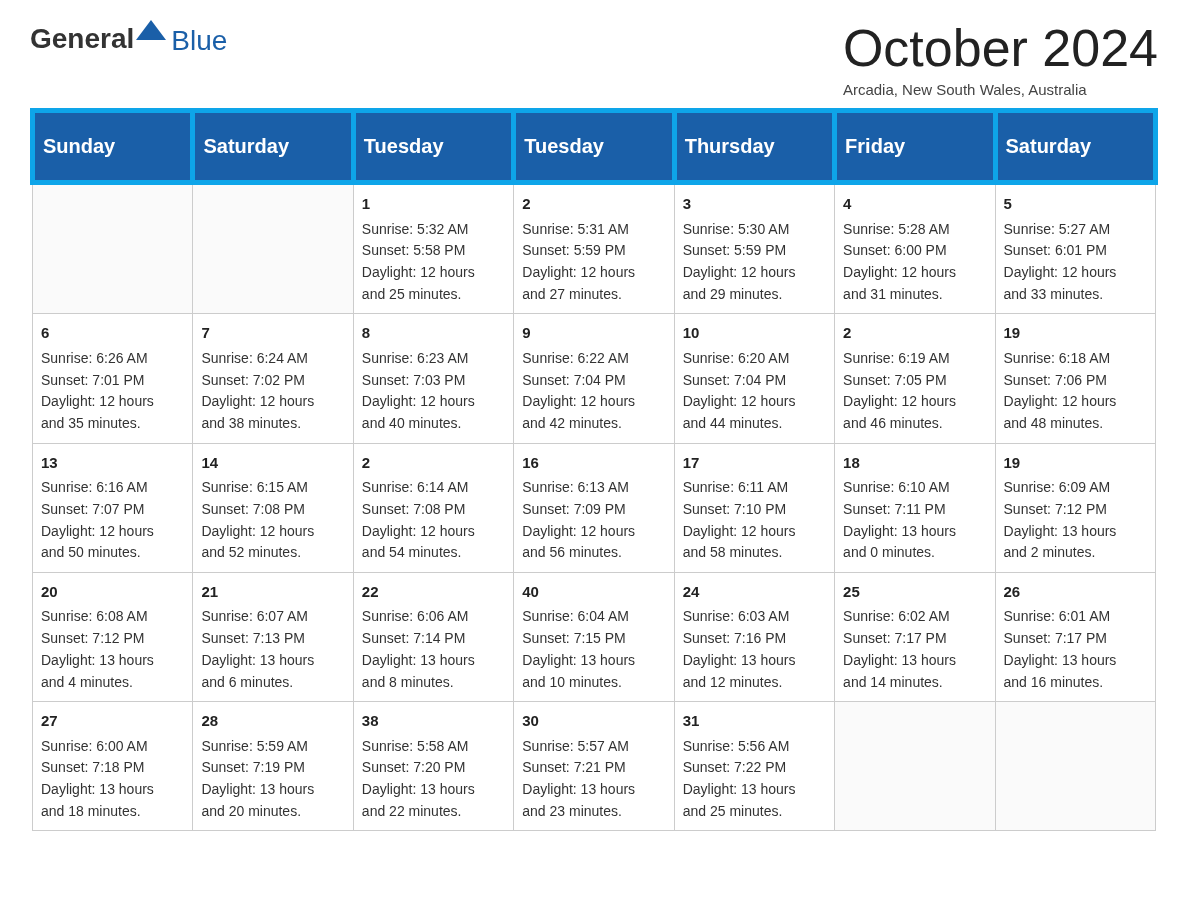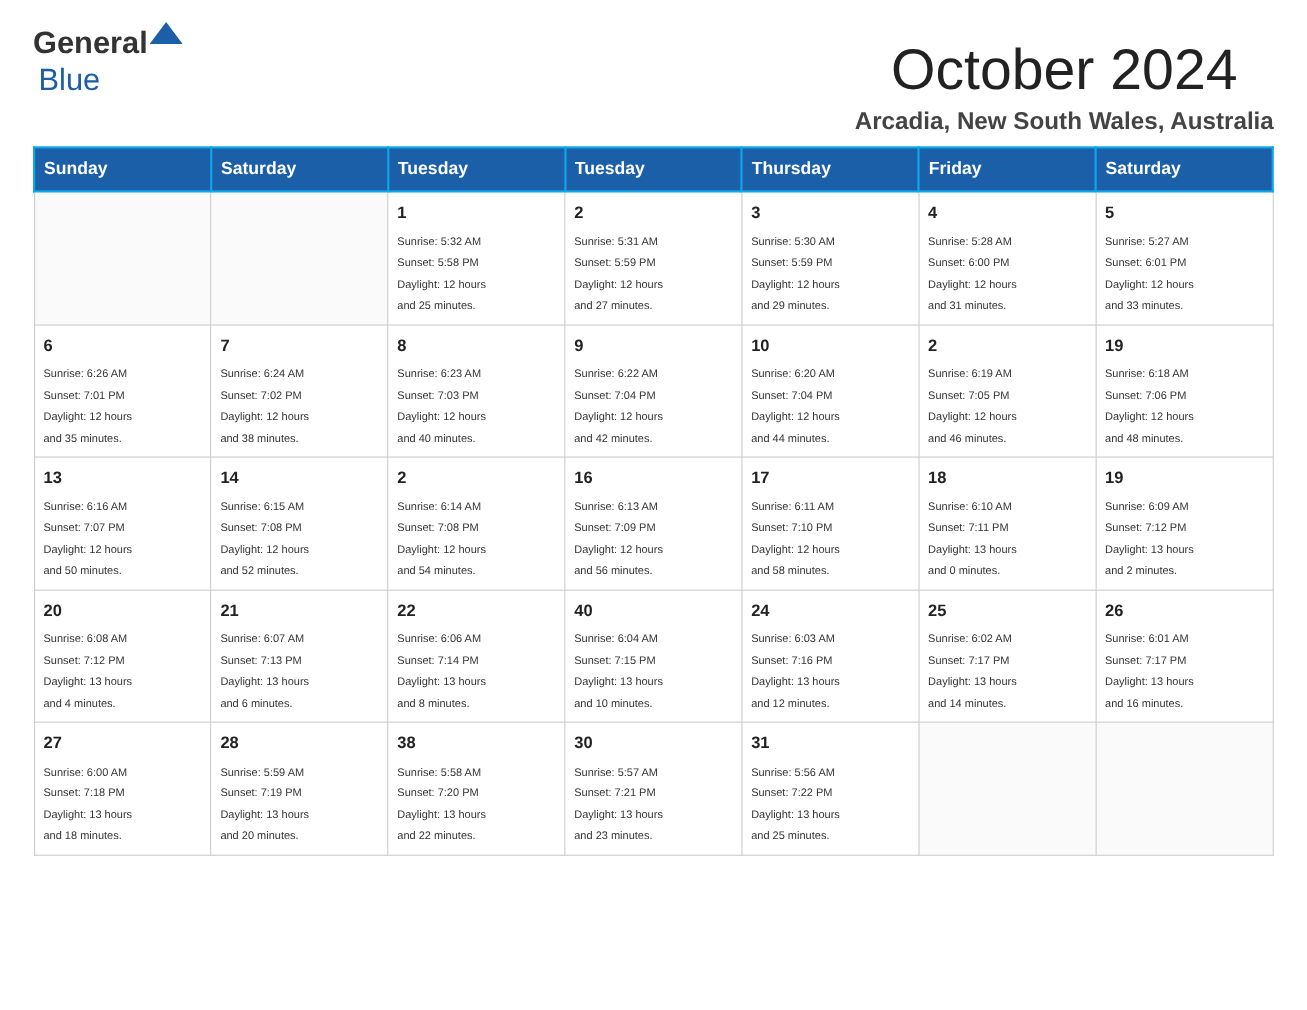--- a/index.html
+++ b/index.html
@@ -11,85 +11,83 @@
       min-height: 918px;
     }
     .header {
       display: flex;
       justify-content: space-between;
       align-items: flex-start;
       margin-bottom: 10px;
     }
     .logo {
       display: flex;
-      flex-direction: column;
-      align-items: flex-start;
+      flex-direction: row;
+      align-items: flex-end;
     }
     .logo-text {
       display: flex;
       align-items: center;
       font-size: 28px;
       font-weight: bold;
       color: #333;
     }
     .logo-text .general { color: #333; }
     .logo-blue-line {
       color: #1a5fa8;
       font-size: 28px;
       font-weight: normal;
       margin-left: 5px;
     }
     .title-section {
-      text-align: center;
-      margin-top: 16px;
+      text-align: left;
     }
     .month-title {
       font-size: 52px;
       font-weight: normal;
       color: #222;
       line-height: 1.1;
     }
     .location {
-      font-size: 22px;
+      font-size: 15px;
       color: #444;
       margin-top: 4px;
-      font-weight: bold;
     }
     .calendar {
       width: 100%;
       border-collapse: collapse;
       margin-top: 10px;
     }
     .calendar thead tr th {
       background-color: #1a5fa8;
       color: #fff;
-      font-size: 16px;
+      font-size: 20px;
       font-weight: bold;
-      padding: 10px 8px;
+      padding: 22px 8px;
       text-align: left;
-      border: 2px solid #0ea5e9;
+      border: 5px solid #0ea5e9;
     }
     .calendar tbody tr td {
       border: 1px solid #ccc;
       vertical-align: top;
       padding: 8px;
       width: 14.28%;
       min-height: 100px;
       font-size: 13px;
       color: #222;
       line-height: 1.5;
     }
     .calendar tbody tr td .day-number {
       font-size: 15px;
       font-weight: bold;
       display: block;
       margin-bottom: 3px;
     }
     .calendar tbody tr td .day-info {
-      font-size: 10px;
+      font-size: 14px;
       color: #333;
       line-height: 1.55;
     }
     .calendar tbody tr td.empty {
       background: #fafafa;
     }
   </style>
 </head>
 <body>
 

